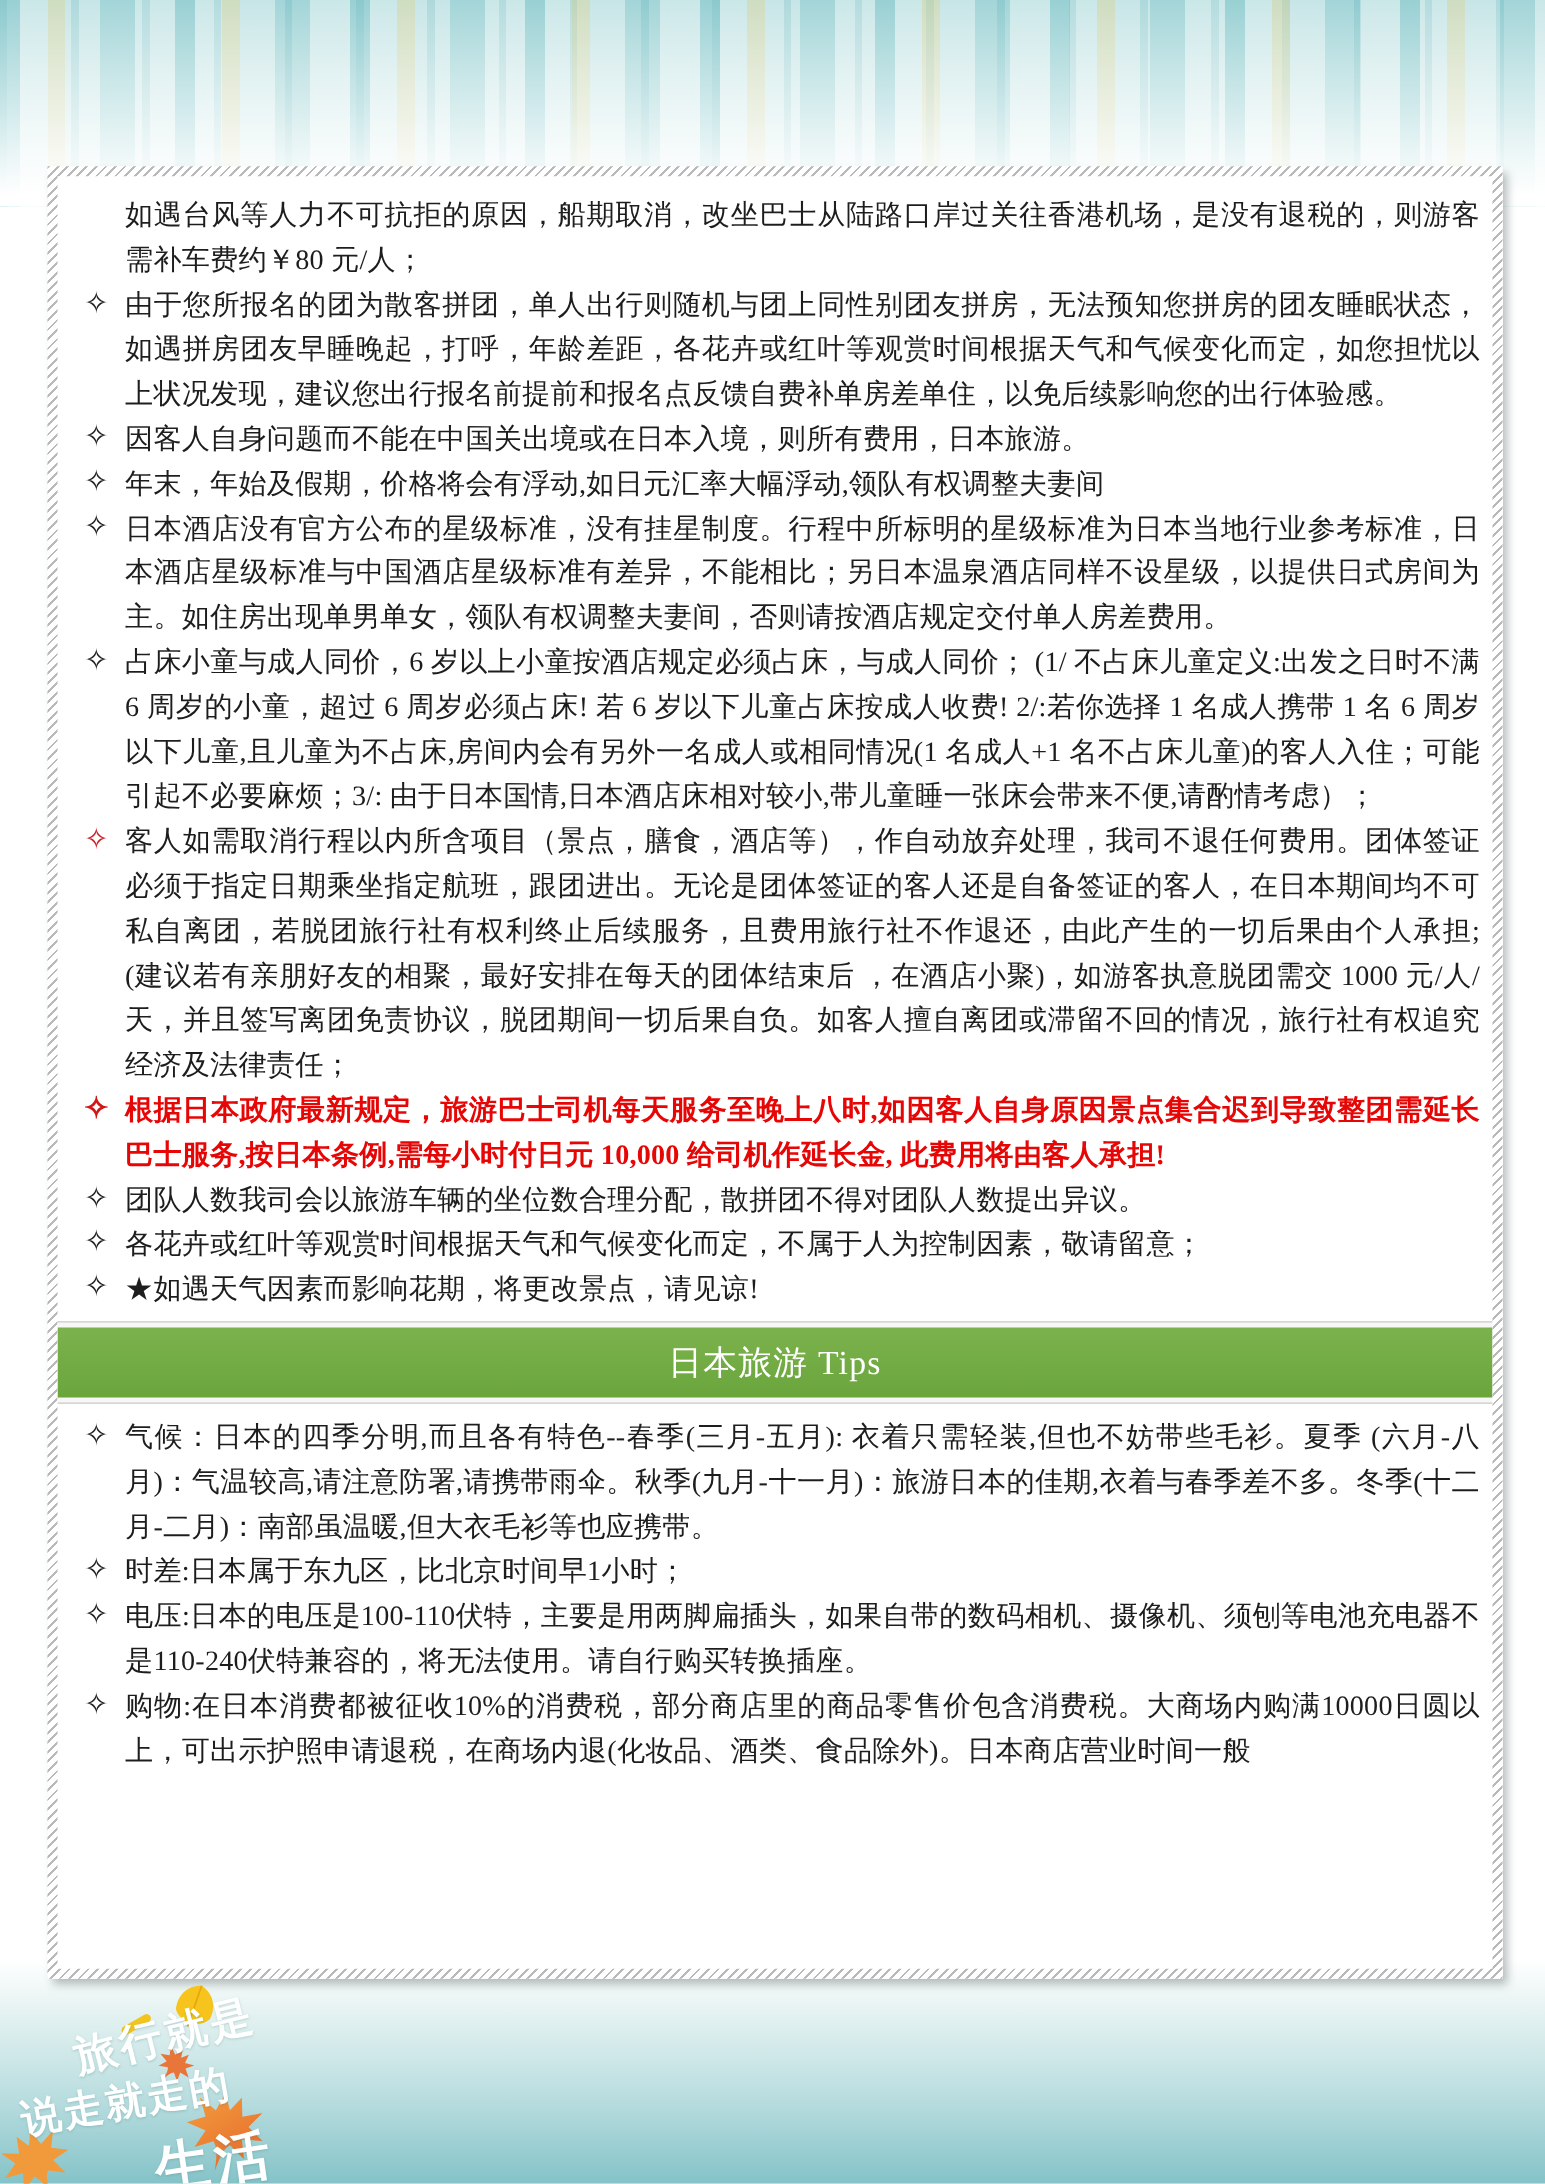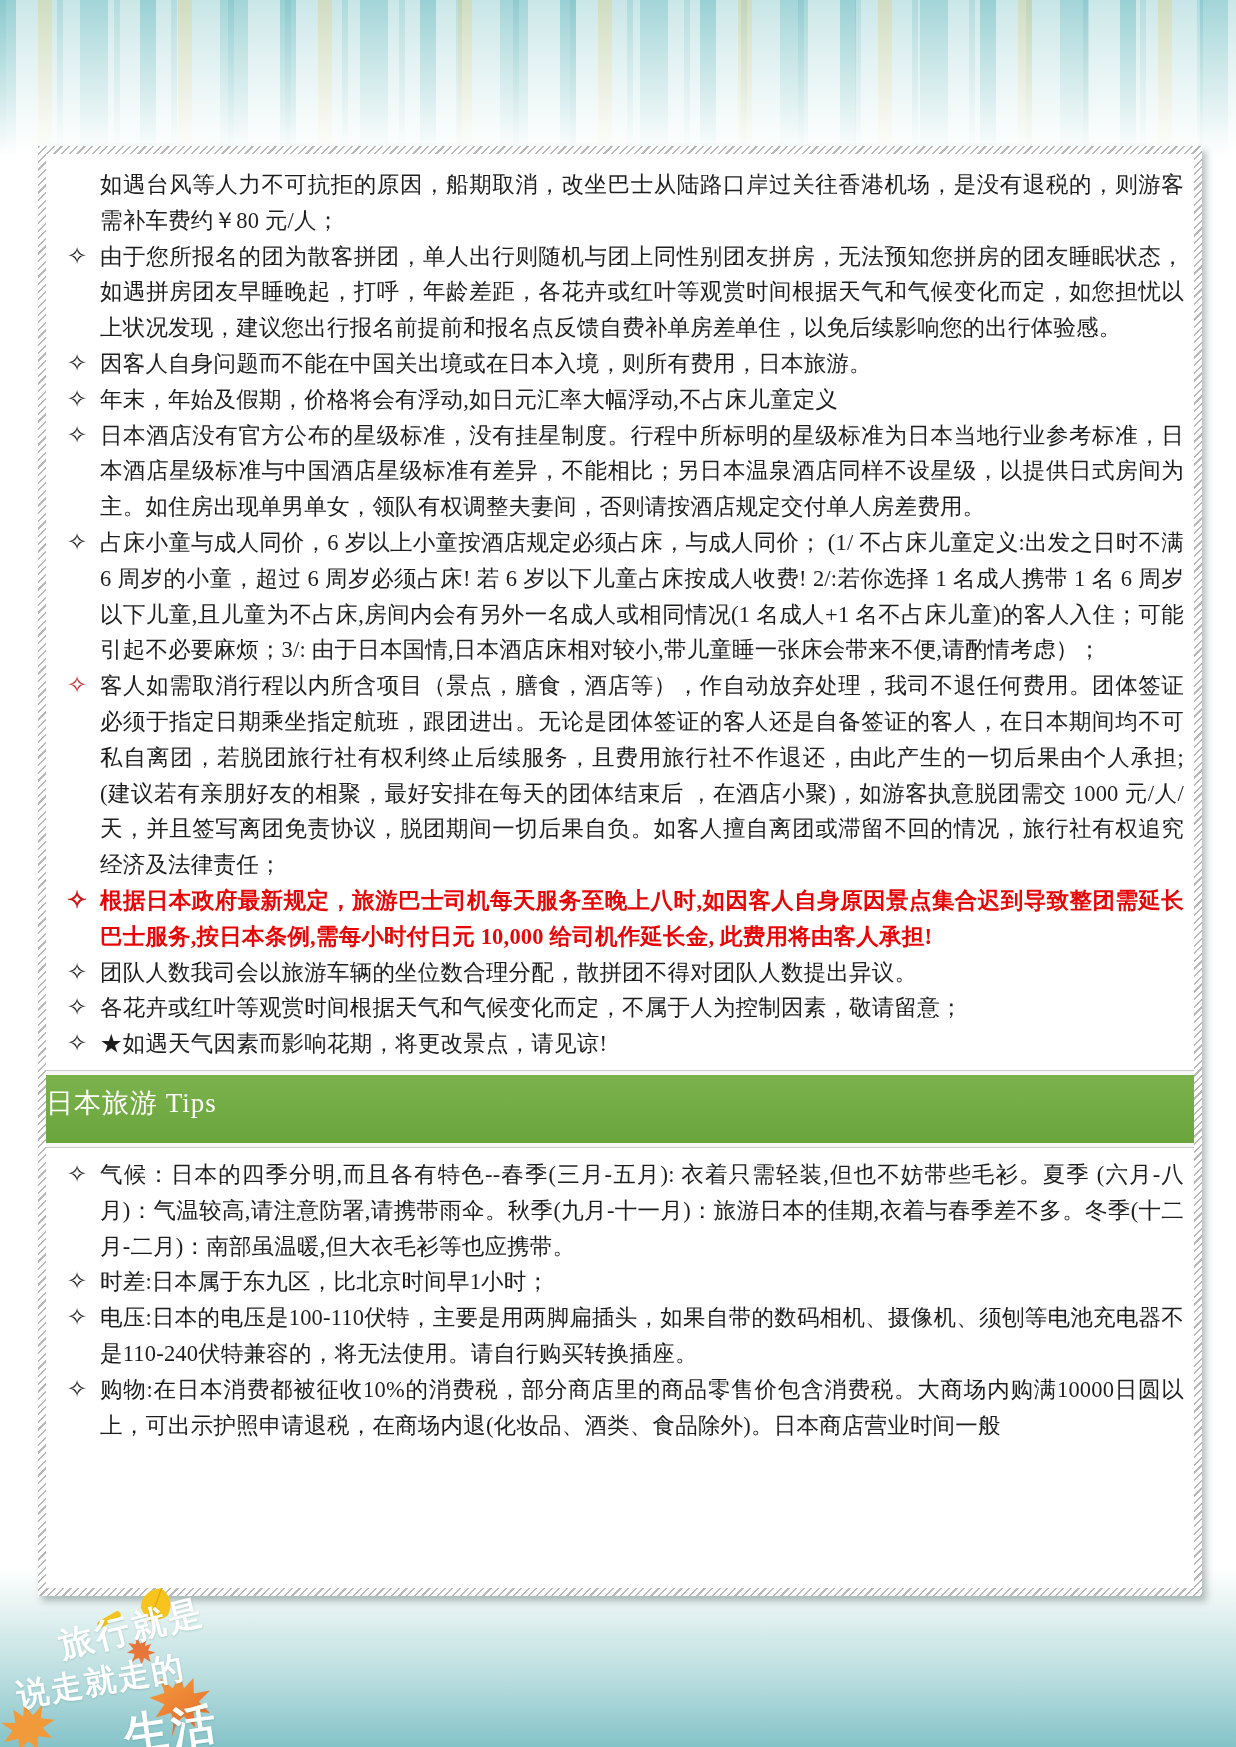--- a/index.html
+++ b/index.html
@@ -22,21 +22,21 @@
       repeating-linear-gradient(90deg,
         rgba(95,178,185,.35) 0 6px, rgba(255,255,255,0) 6px 57px),
       linear-gradient(180deg,#b9dfe1,#d9edec);
   }
   .bg-bottom{
     position:absolute;left:0;top:1568px;width:1236px;height:179px;
     background:linear-gradient(180deg,#ffffff 0%,#e6f3f2 22%,#b9dddf 62%,#84c3c8 100%);
   }
   
   .panel{
-    position:absolute;left:38px;top:146px;width:1164px;height:1450px;
+    position:absolute;left:38px;top:133px;width:1164px;height:1450px;
     background:repeating-linear-gradient(135deg,#b9b9b9 0 1.6px,#ffffff 1.6px 5.4px);
     box-shadow:4px 5px 7px rgba(90,105,105,.45);
   }
   .panel-inner{
     position:absolute;left:8px;top:8px;right:8px;bottom:8px;
     background:#ffffff;
     padding:13px 10px 6px 8px;
     box-sizing:border-box;
     overflow:hidden;
   }
@@ -59,23 +59,23 @@
   .row.bold .text{font-weight:normal;}
   
   .banner-wrap{
     margin:8px -10px 9px -8px;
     border-top:1px solid #c9c9c9;
     border-bottom:1px solid #c9c9c9;
     padding:4px 0;
     background:#f7f7f5;
   }
   .banner{
-    height:68px;line-height:56px;
+    height:56px;line-height:56px;
     background:linear-gradient(180deg,#7cb24d 0%,#6aa53c 100%);
-    color:#ffffff;text-align:left;
+    color:#ffffff;text-align:center;
     font-size:27px;letter-spacing:1px;
   }
   
   .logo{
     position:absolute;left:6px;top:1598px;width:330px;height:149px;
     color:#ffffff;z-index:3;
   }
   .logo .l1,.logo .l2,.logo .l3{
     position:absolute;font-weight:bold;white-space:nowrap;
     text-shadow:0 1px 2px rgba(60,120,120,.25);
@@ -106,21 +106,21 @@
         <div class="row">
           <span class="marker">✧</span>
           <div class="text">由于您所报名的团为散客拼团，单人出行则随机与团上同性别团友拼房，无法预知您拼房的团友睡眠状态，如遇拼房团友早睡晚起，打呼，年龄差距，各花卉或红叶等观赏时间根据天气和气候变化而定，如您担忧以上状况发现，建议您出行报名前提前和报名点反馈自费补单房差单住，以免后续影响您的出行体验感。</div>
         </div>
         <div class="row">
           <span class="marker">✧</span>
           <div class="text">因客人自身问题而不能在中国关出境或在日本入境，则所有费用，日本旅游。</div>
         </div>
         <div class="row">
           <span class="marker">✧</span>
-          <div class="text">年末，年始及假期，价格将会有浮动,如日元汇率大幅浮动,不占床儿童定义</div>
+          <div class="text">年末，年始及假期，价格将会有浮动,如日元汇率大幅浮动,领队有权调整夫妻间</div>
         </div>
         <div class="row">
           <span class="marker">✧</span>
           <div class="text">日本酒店没有官方公布的星级标准，没有挂星制度。行程中所标明的星级标准为日本当地行业参考标准，日本酒店星级标准与中国酒店星级标准有差异，不能相比；另日本温泉酒店同样不设星级，以提供日式房间为主。如住房出现单男单女，领队有权调整夫妻间，否则请按酒店规定交付单人房差费用。</div>
         </div>
         <div class="row">
           <span class="marker">✧</span>
           <div class="text">占床小童与成人同价，6 岁以上小童按酒店规定必须占床，与成人同价；  (1/ 不占床儿童定义:出发之日时不满 6 周岁的小童，超过 6 周岁必须占床! 若 6 岁以下儿童占床按成人收费! 2/:若你选择 1 名成人携带 1 名 6 周岁以下儿童,且儿童为不占床,房间内会有另外一名成人或相同情况(1 名成人+1 名不占床儿童)的客人入住；可能引起不必要麻烦；3/: 由于日本国情,日本酒店床相对较小,带儿童睡一张床会带来不便,请酌情考虑）；</div>
         </div>
         <div class="row red-marker">

